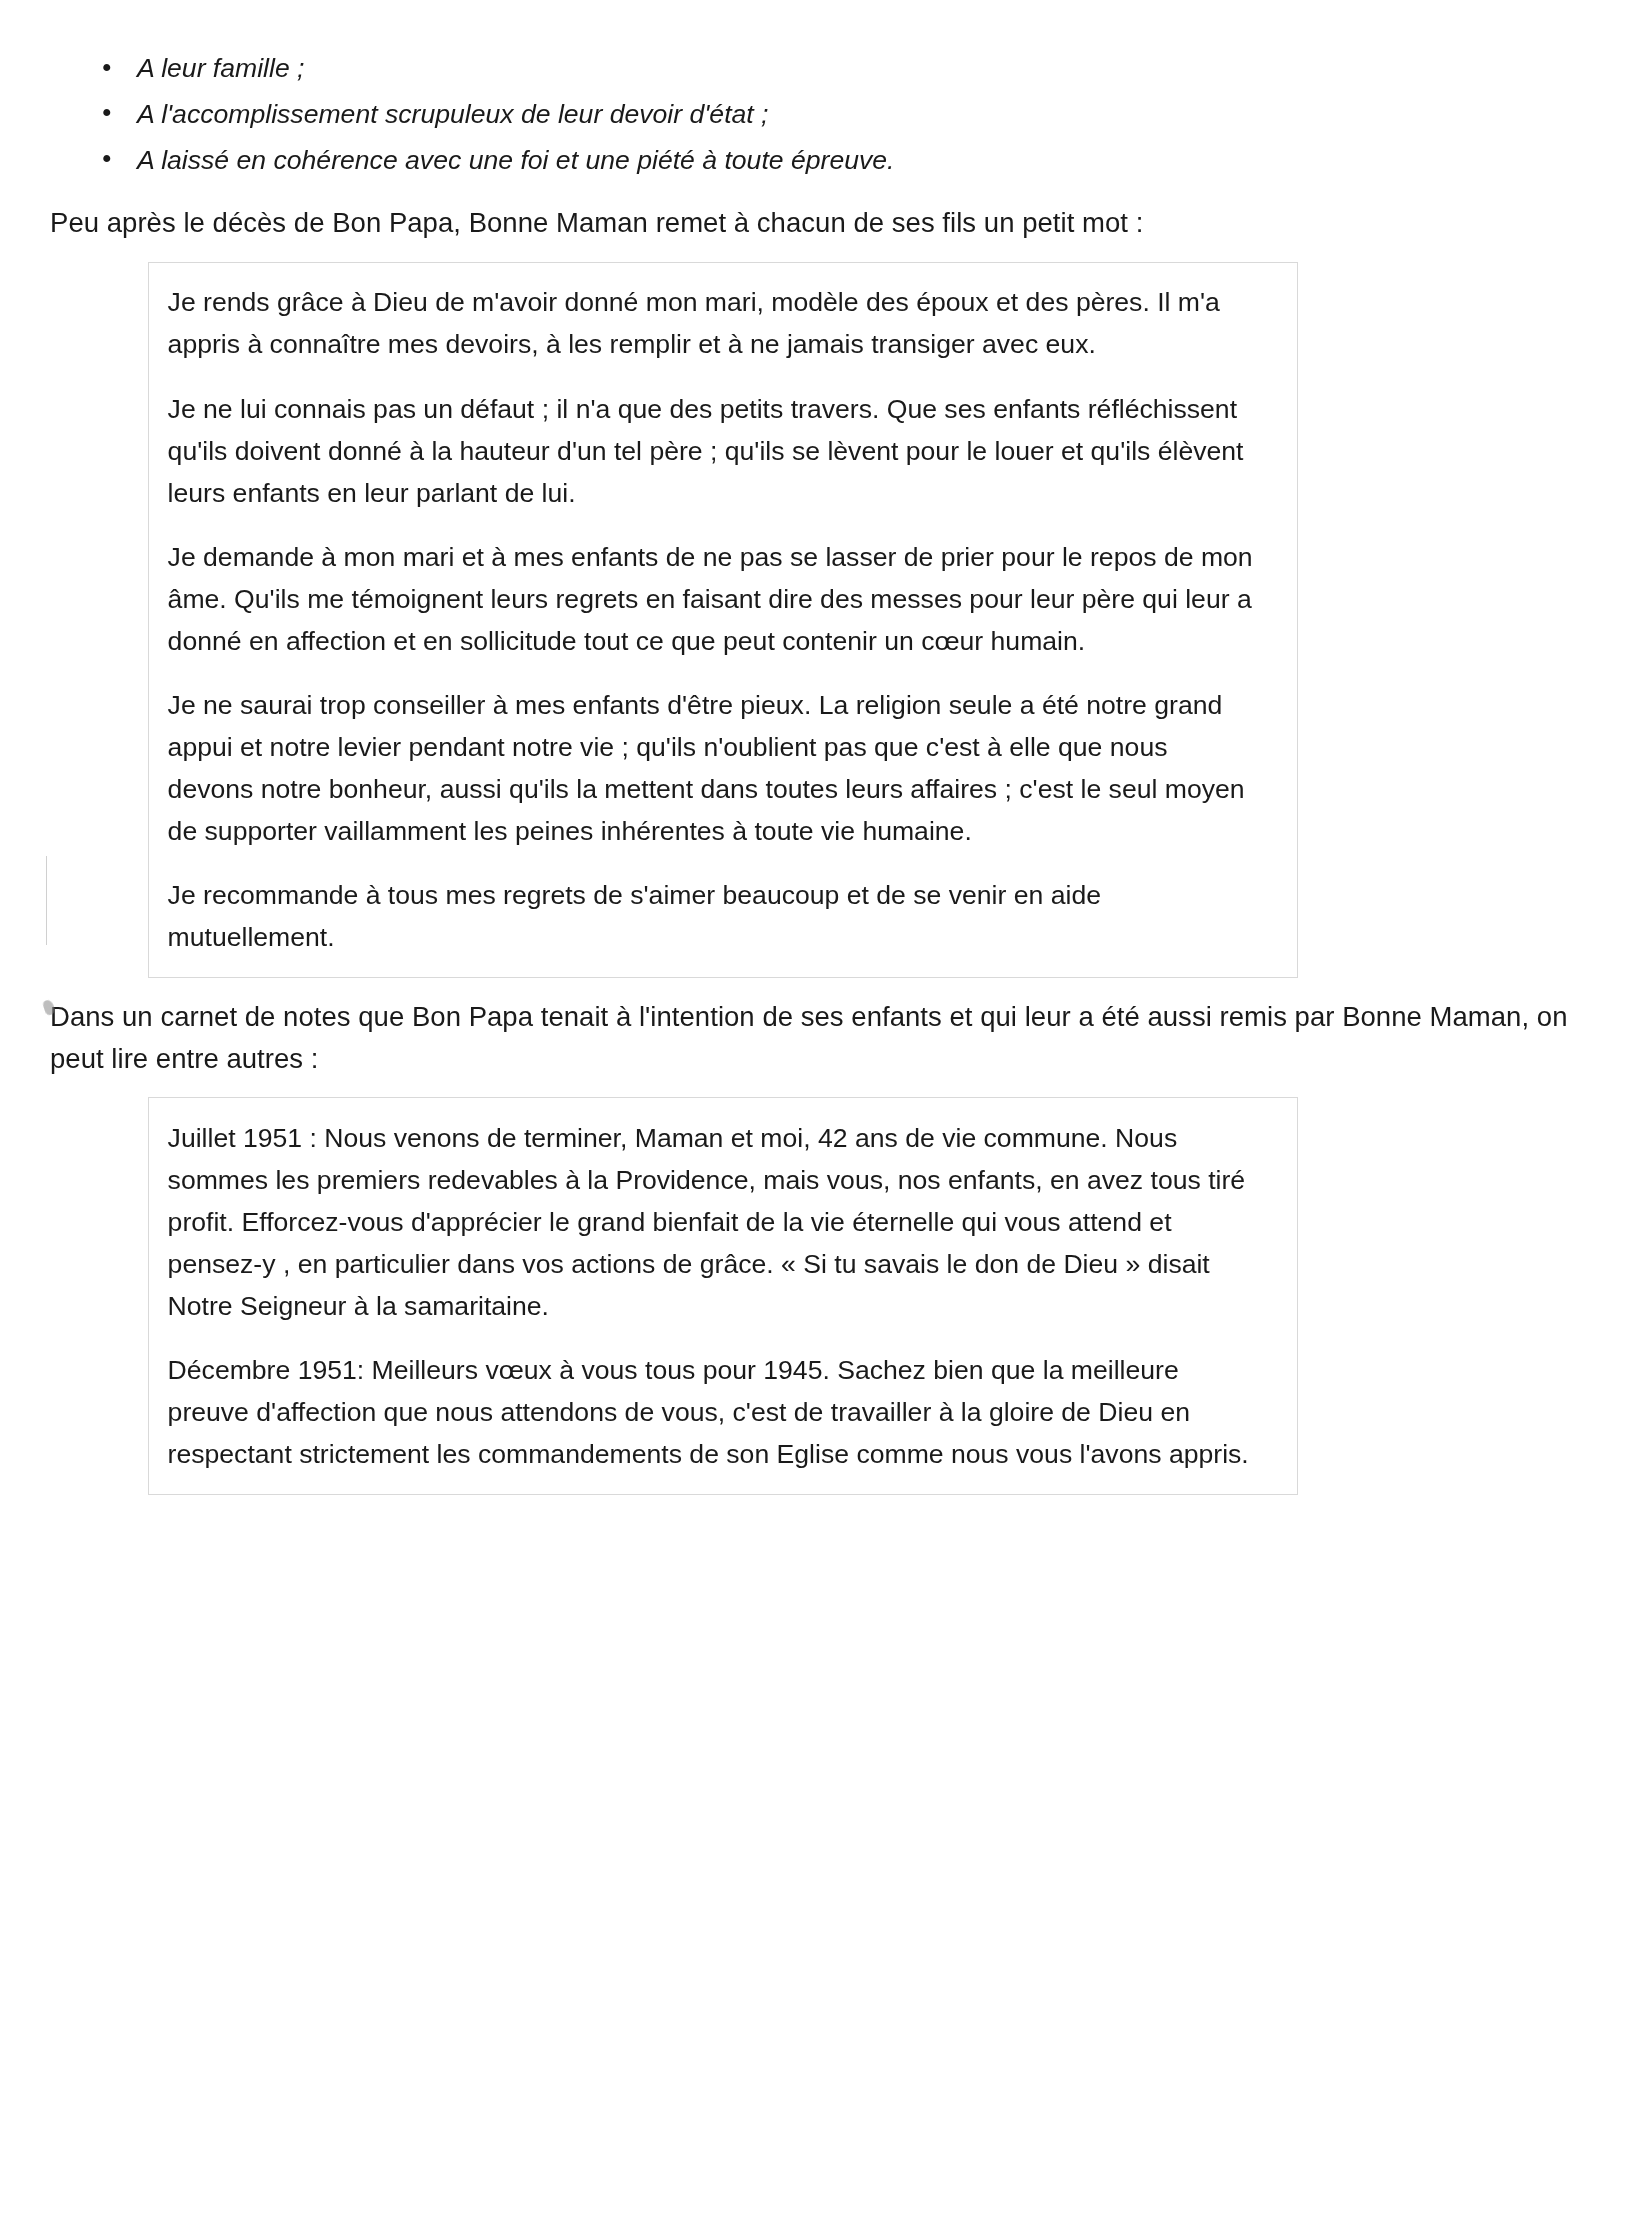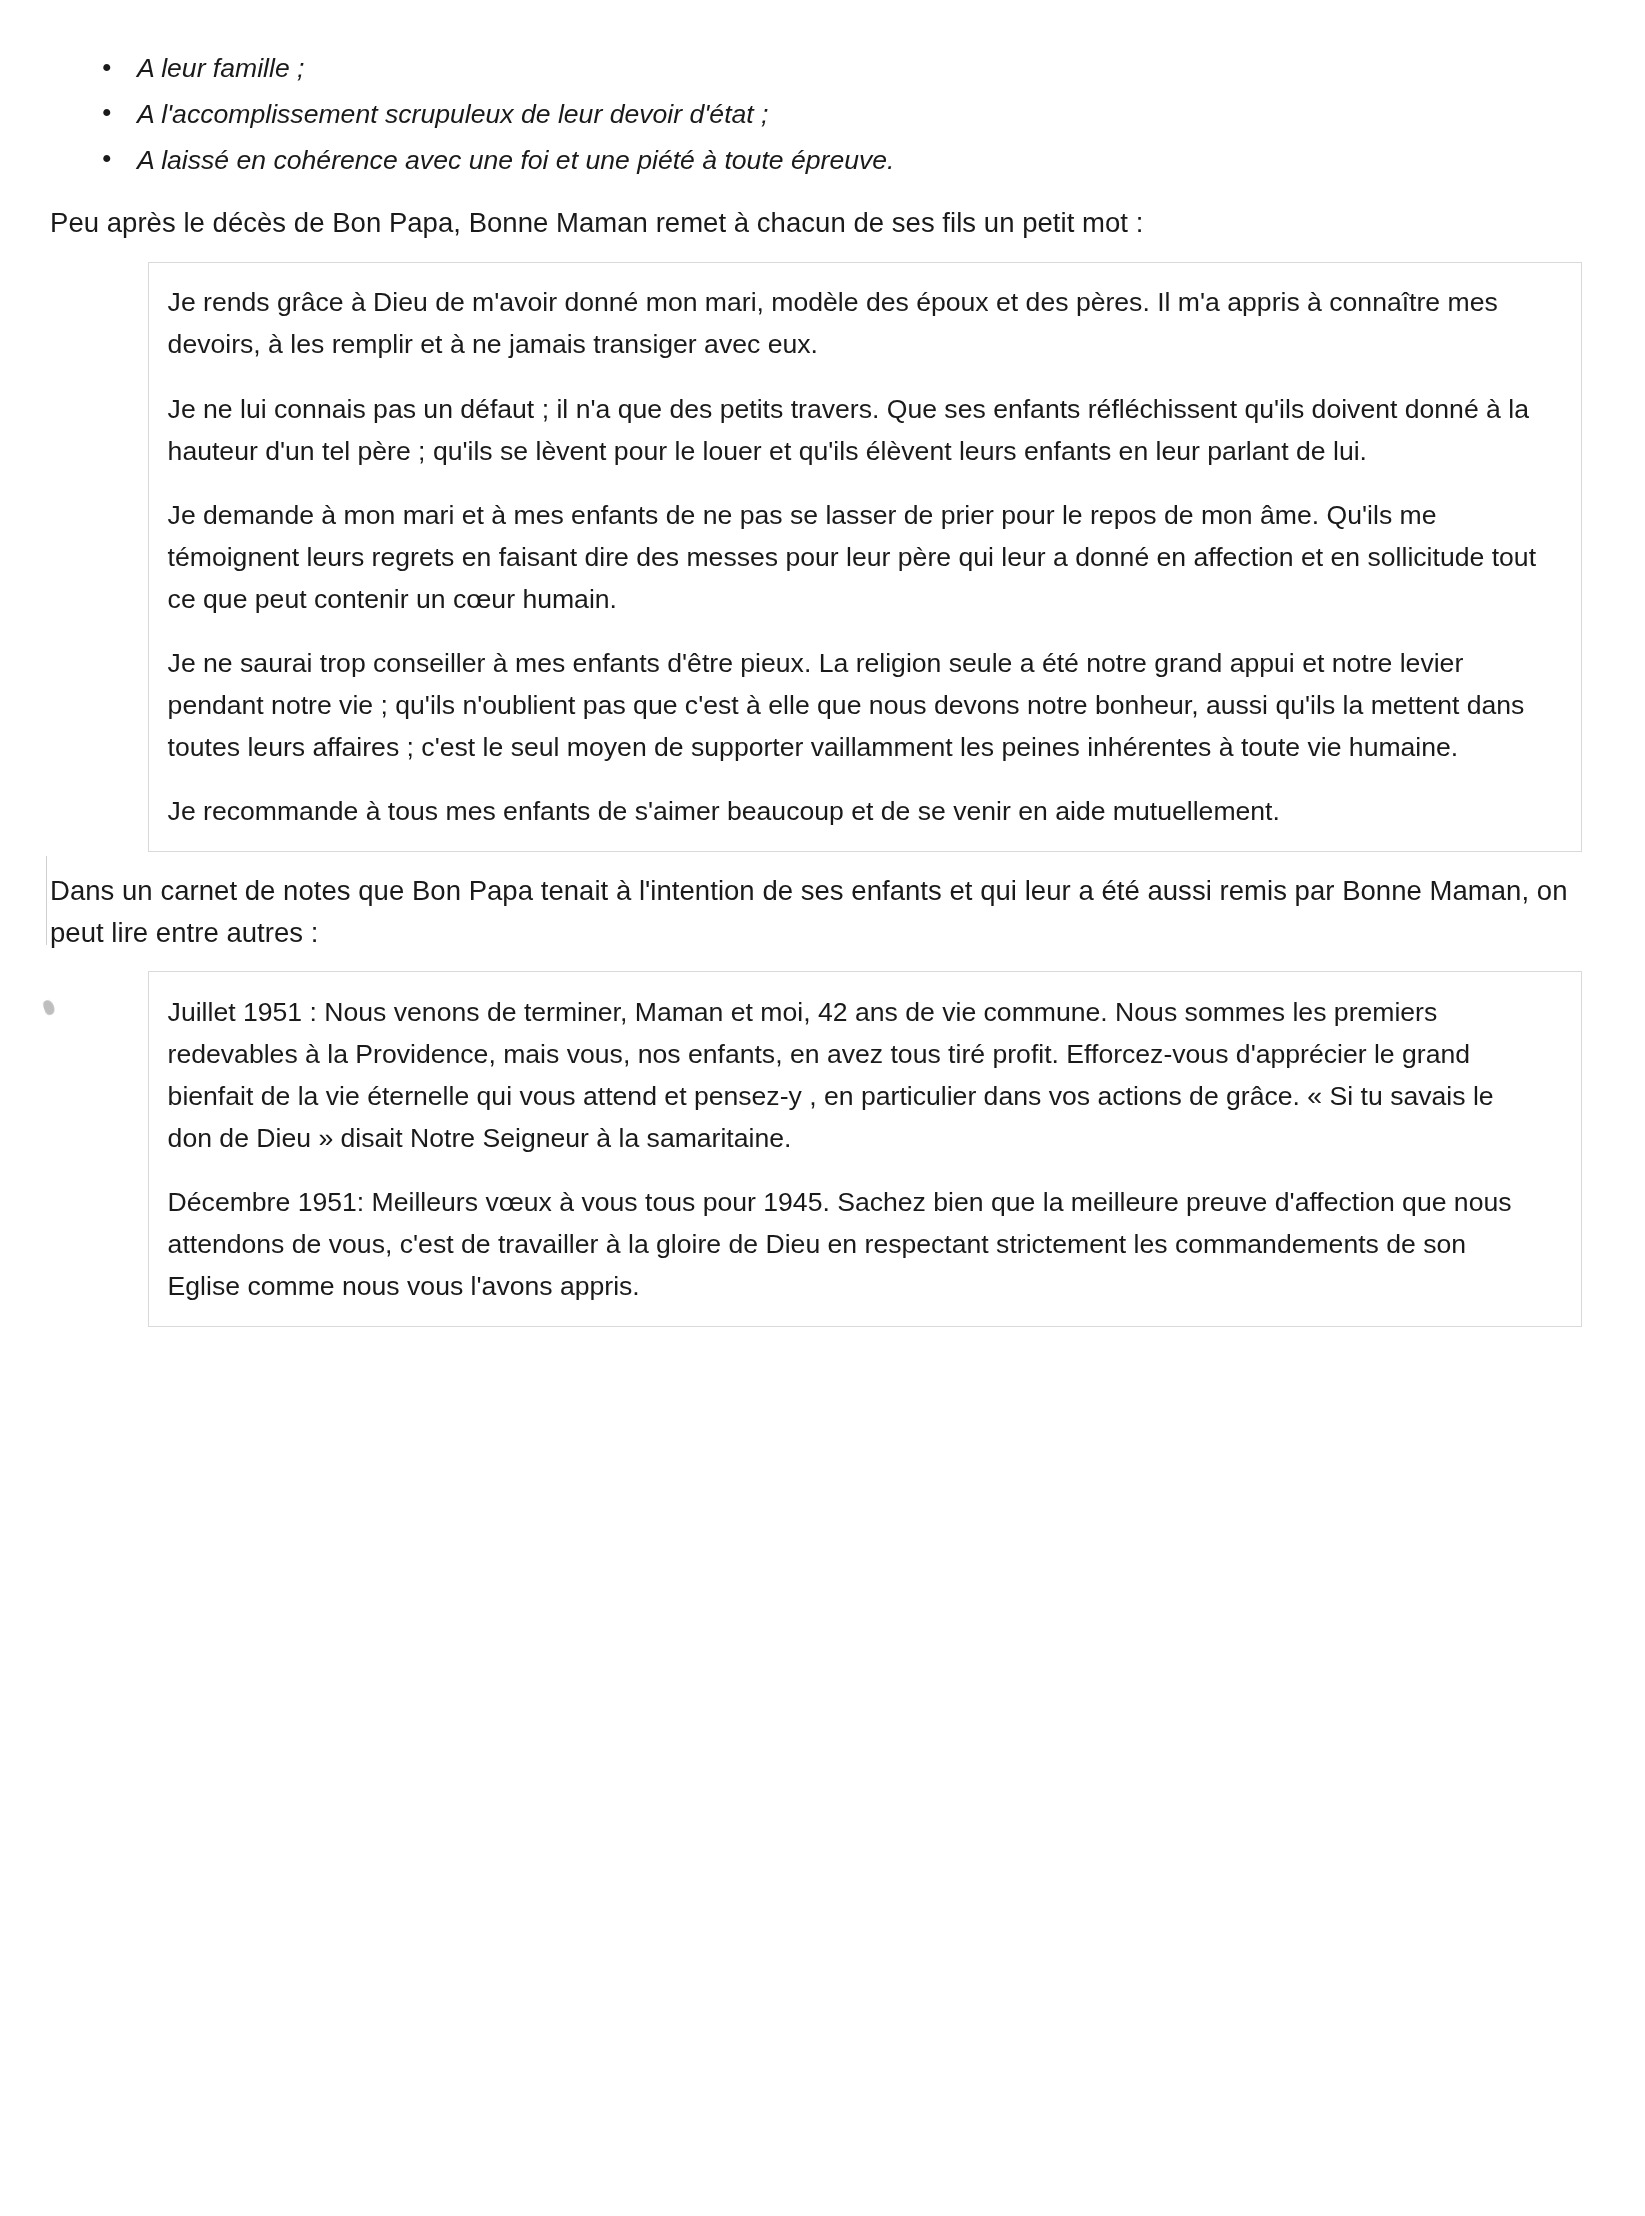--- a/index.html
+++ b/index.html
@@ -47,21 +47,21 @@
     left: -35px;
     top: -1.8px;
     font-size: 26px;
     color: #1a1a1a;
   }
   .quote-block {
     margin: 15px 0 17.7px 98px;
     padding: 18.6px 43px 13.3px 18.6px;
     border: 0.4px solid #d9d9d9;
     box-sizing: border-box;
-    width: 1434px;
+    width: 1150px;
   }
   .quote-block p {
     font-size: 26.6px;
     line-height: 1.58;
     margin: 0 0 22px 0;
   }
   .quote-block p:last-child {
     margin-bottom: 6.2px;
   }
   .smudge {
@@ -109,21 +109,21 @@
   </ul>
 
 
   <p class="para tight">Peu après le décès de Bon Papa, Bonne Maman remet à chacun de ses fils un petit mot :</p>
 
   <div class="quote-block">
     <p>Je rends grâce à Dieu de m'avoir donné mon mari, modèle des époux et des pères. Il m'a appris à connaître mes devoirs, à les remplir et à ne jamais transiger avec eux.</p>
     <p>Je ne lui connais pas un défaut ; il n'a que des petits travers. Que ses enfants réfléchissent qu'ils doivent donné à la hauteur d'un tel père ; qu'ils se lèvent pour le louer et qu'ils élèvent leurs enfants en leur parlant de lui.</p>
     <p>Je demande à mon mari et à mes enfants de ne pas se lasser de prier pour le repos de mon âme. Qu'ils me témoignent leurs regrets en faisant dire des messes pour leur père qui leur a donné en affection et en sollicitude tout ce que peut contenir un cœur humain.</p>
     <p>Je ne saurai trop conseiller à mes enfants d'être pieux. La religion seule a été notre grand appui et notre levier pendant notre vie ; qu'ils n'oublient pas que c'est à elle que nous devons notre bonheur, aussi qu'ils la mettent dans toutes leurs affaires ; c'est le seul moyen de supporter vaillamment les peines inhérentes à toute vie humaine.</p>
-    <p>Je recommande à tous mes enfants de s'aimer beaucoup et de se venir en aide mutuellement.</p>
+    <p>Je recommande à tous mes regrets de s'aimer beaucoup et de se venir en aide mutuellement.</p>
   </div>
 
   <p class="para tight">Dans un carnet de notes que Bon Papa tenait à l'intention de ses enfants et qui leur a été aussi remis par Bonne Maman, on peut lire entre autres :</p>
 
   <div class="quote-block">
     <p>Juillet 1951 : Nous venons de terminer, Maman et moi, 42 ans de vie commune. Nous sommes les premiers redevables à la Providence, mais vous, nos enfants, en avez tous tiré profit. Efforcez-vous d'apprécier le grand bienfait de la vie éternelle qui vous attend et pensez-y , en particulier dans vos actions de grâce. « Si tu savais le don de Dieu » disait Notre Seigneur à la samaritaine.</p>
     <p>Décembre 1951: Meilleurs vœux à vous tous pour 1945. Sachez bien que la meilleure preuve d'affection que nous attendons de vous, c'est de travailler à la gloire de Dieu en respectant strictement les commandements de son Eglise comme nous vous l'avons appris.</p>
   </div>
 
 </div>

